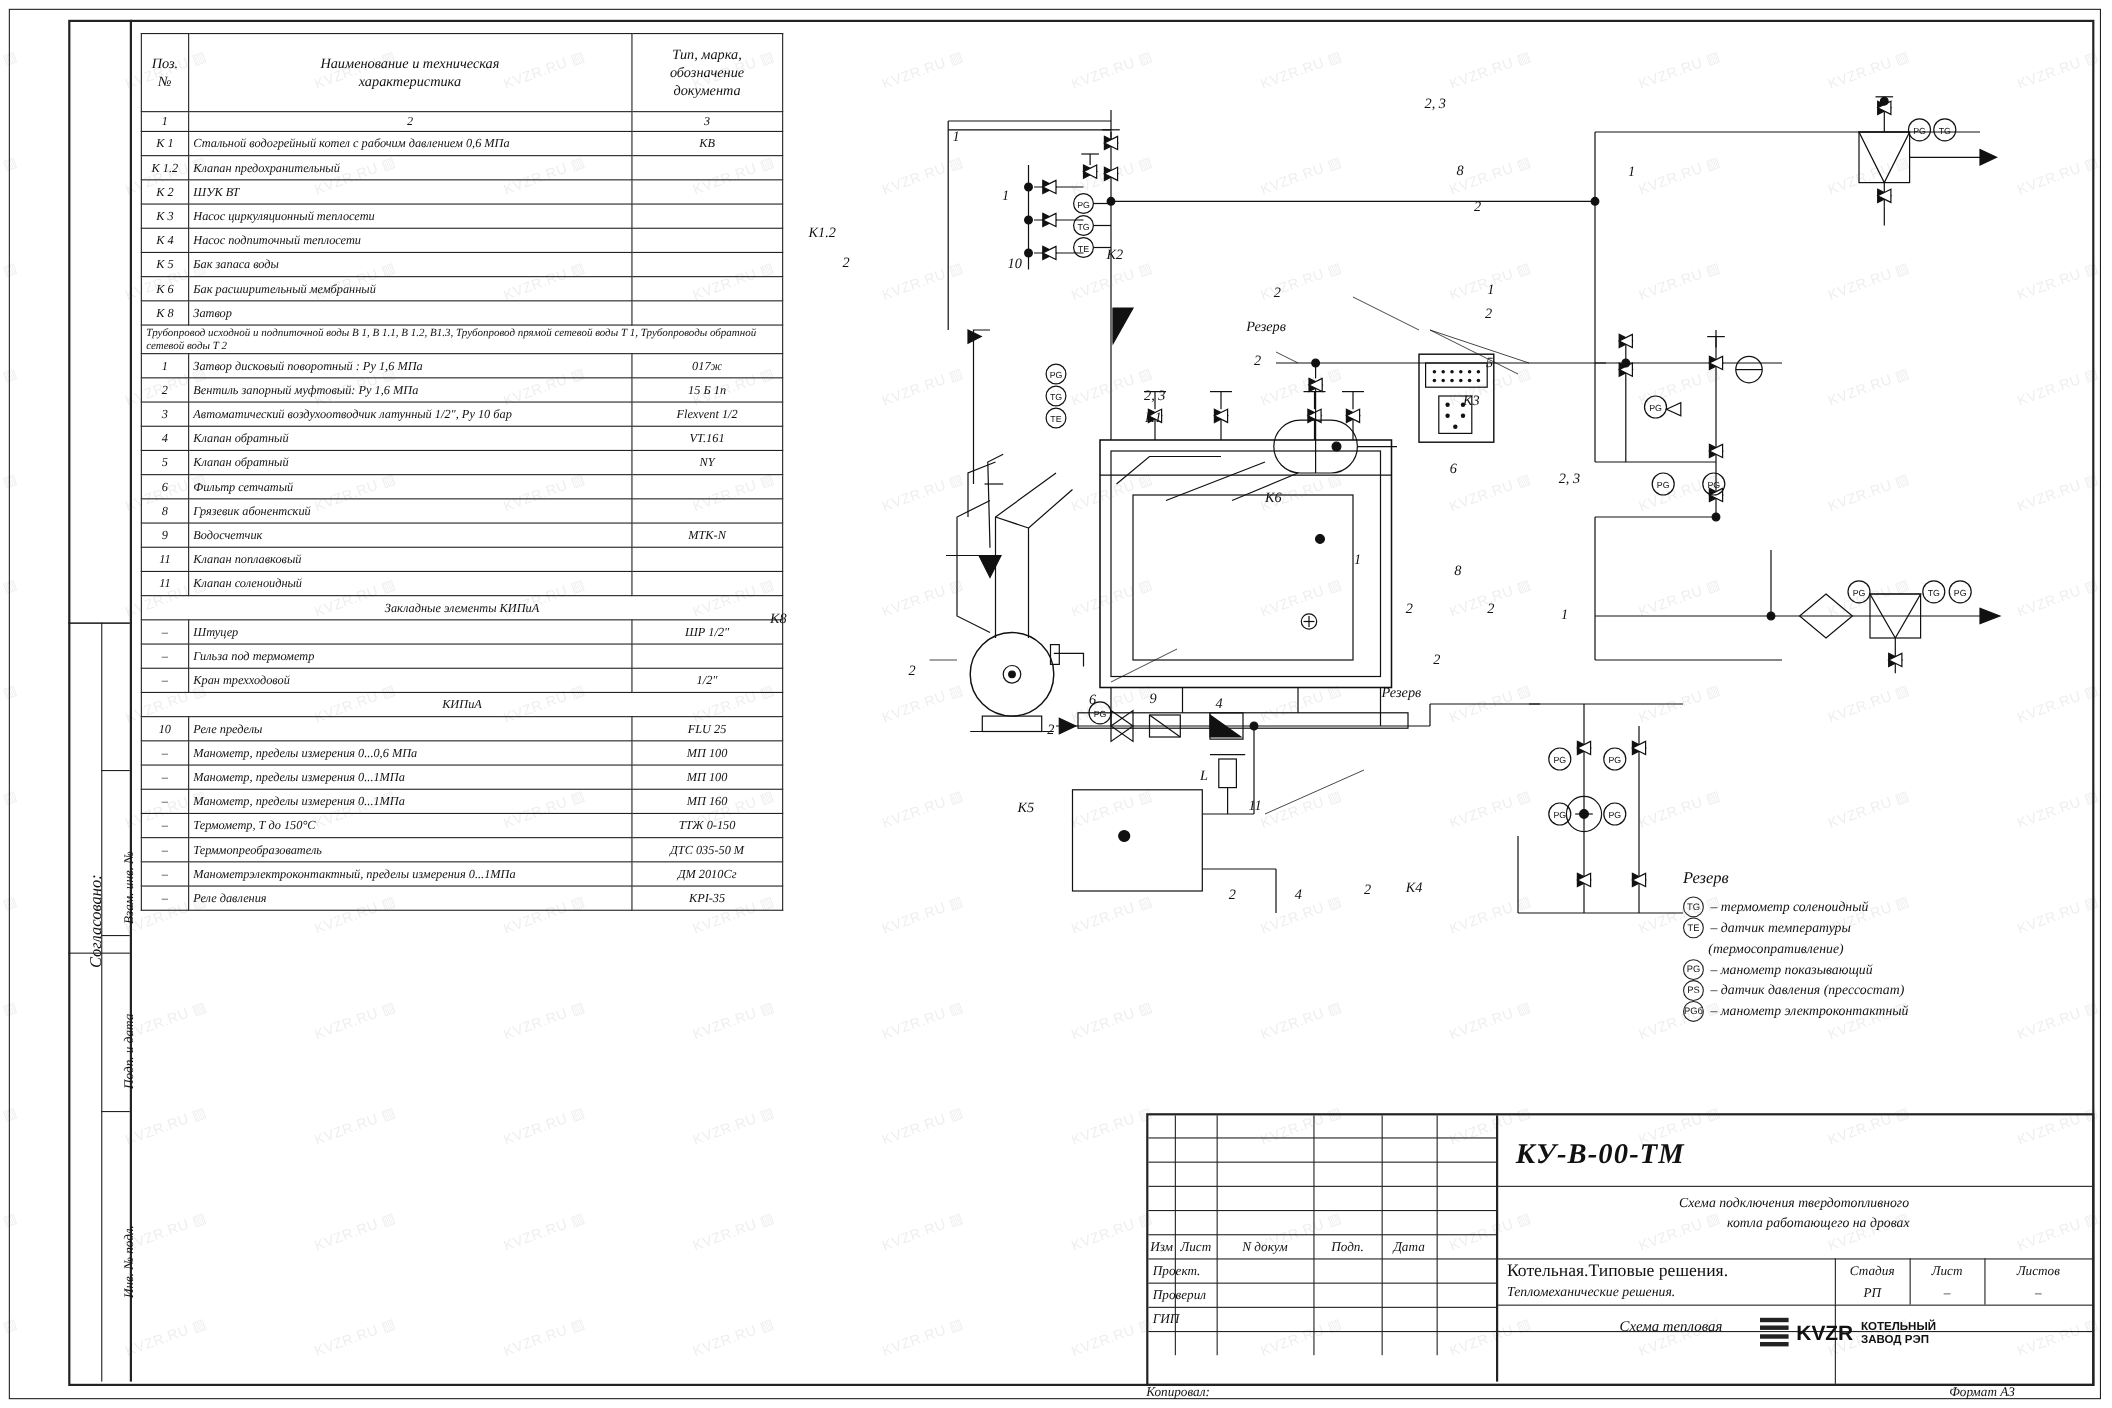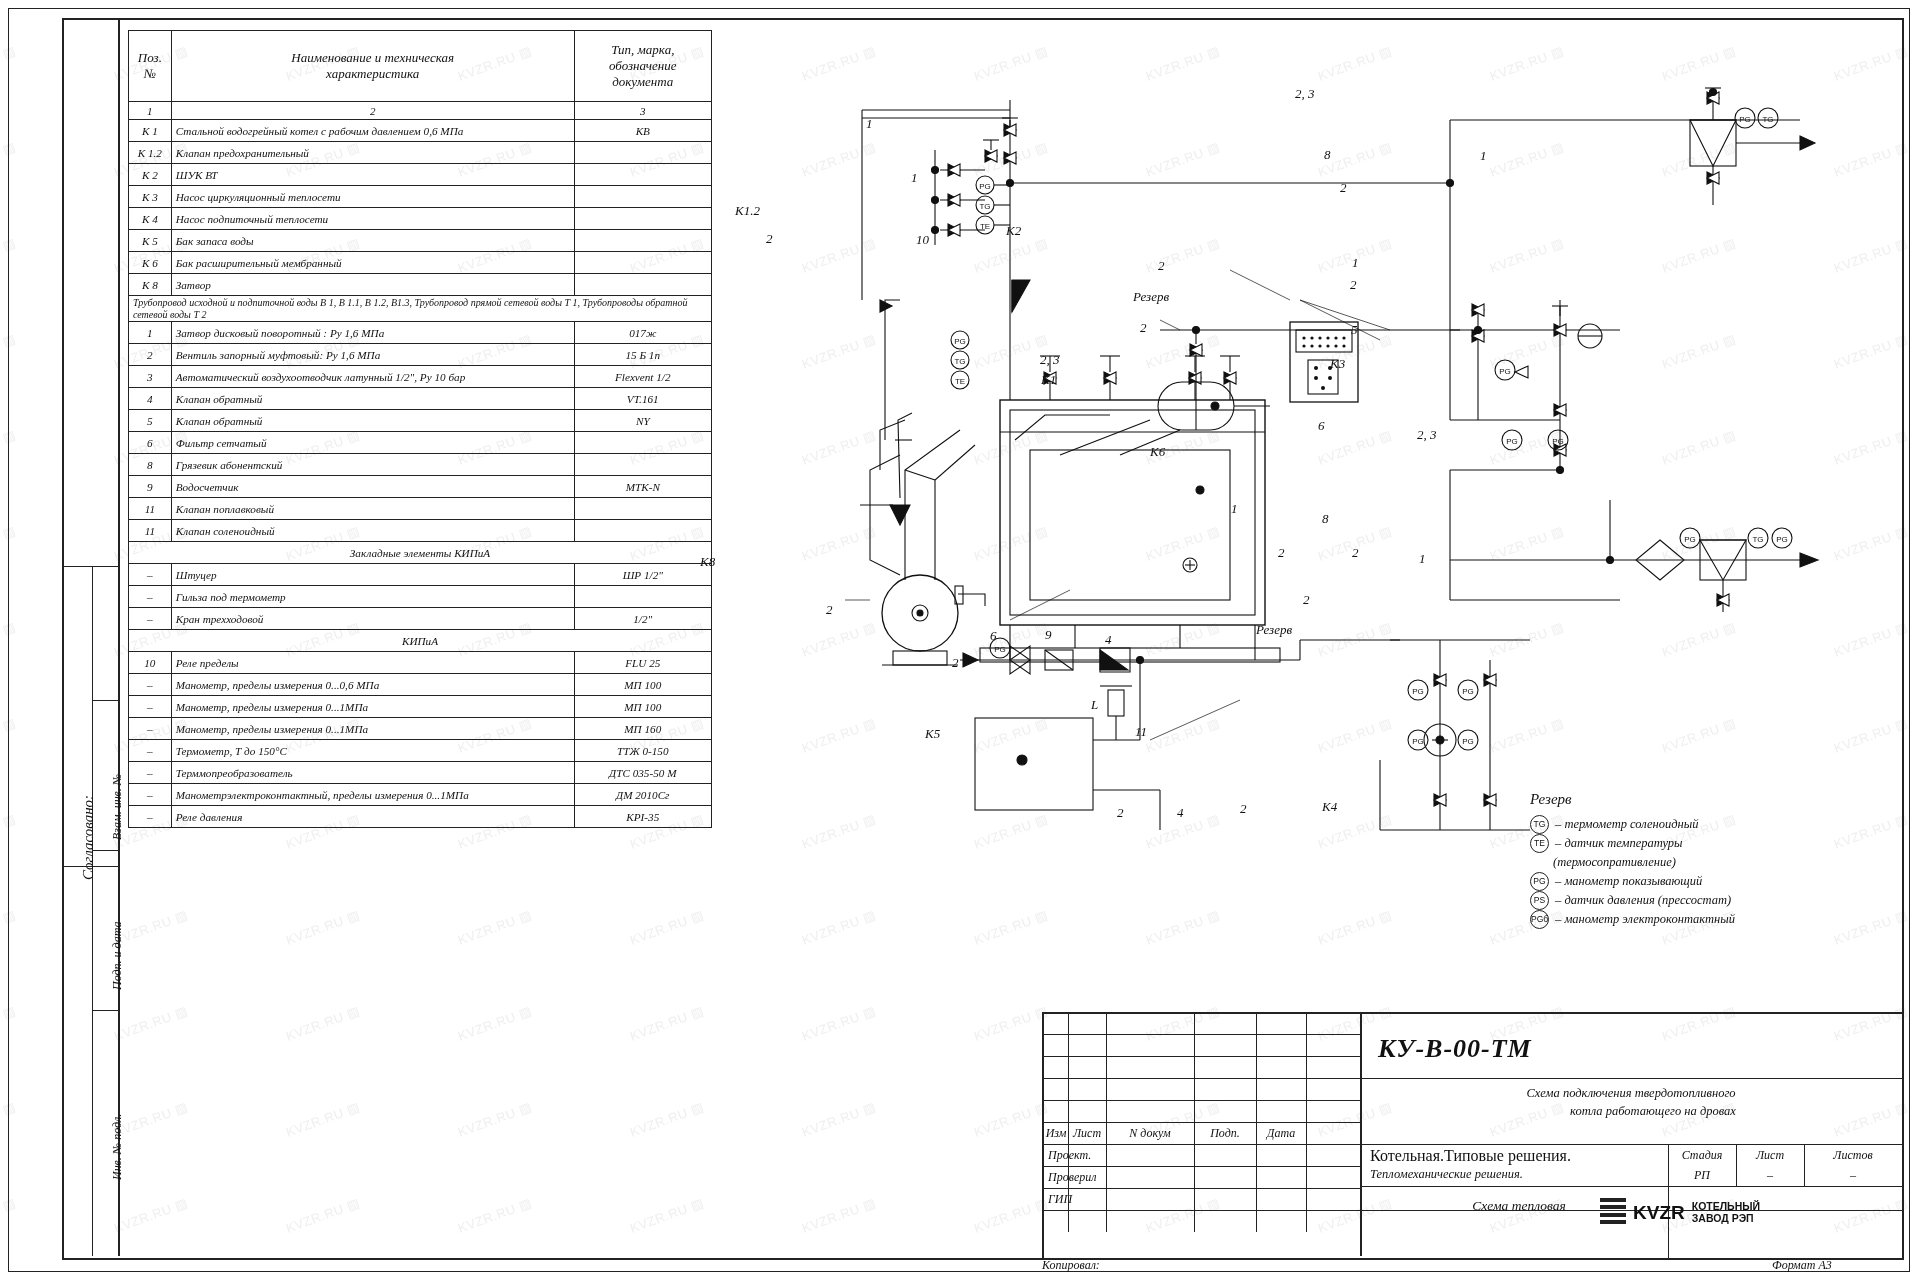--- a/index.html
+++ b/index.html
@@ -744,21 +744,21 @@
       <div class="lab" style="left:990px;top:628px;">6</div>
       <div class="lab" style="left:1045px;top:627px;">9</div>
       <div class="lab" style="left:1105px;top:632px;">4</div>
       <div class="lab" style="left:952px;top:655px;">2</div>
       <div class="lab" style="left:925px;top:726px;">К5</div>
       <div class="lab" style="left:1091px;top:697px;">L</div>
       <div class="lab" style="left:1135px;top:724px;">11</div>
       <div class="lab" style="left:1117px;top:805px;">2</div>
       <div class="lab" style="left:1177px;top:805px;">4</div>
       <div class="lab" style="left:1240px;top:801px;">2</div>
-      <div class="lab" style="left:1278px;top:799px;margin-left:44px;">К4</div>
+      <div class="lab" style="left:1278px;top:799px;">К4</div>
       <div class="lab" style="left:1256px;top:622px;">Резерв</div>
     </div>
 
   <div class="legend">
     <div style="font-size:15px;margin-bottom:6px;">Резерв</div>
     <div id="legend-rows">
         <div class="row">
           <span class="cir">TG</span>
           <span>– термометр соленоидный</span>
         </div>

